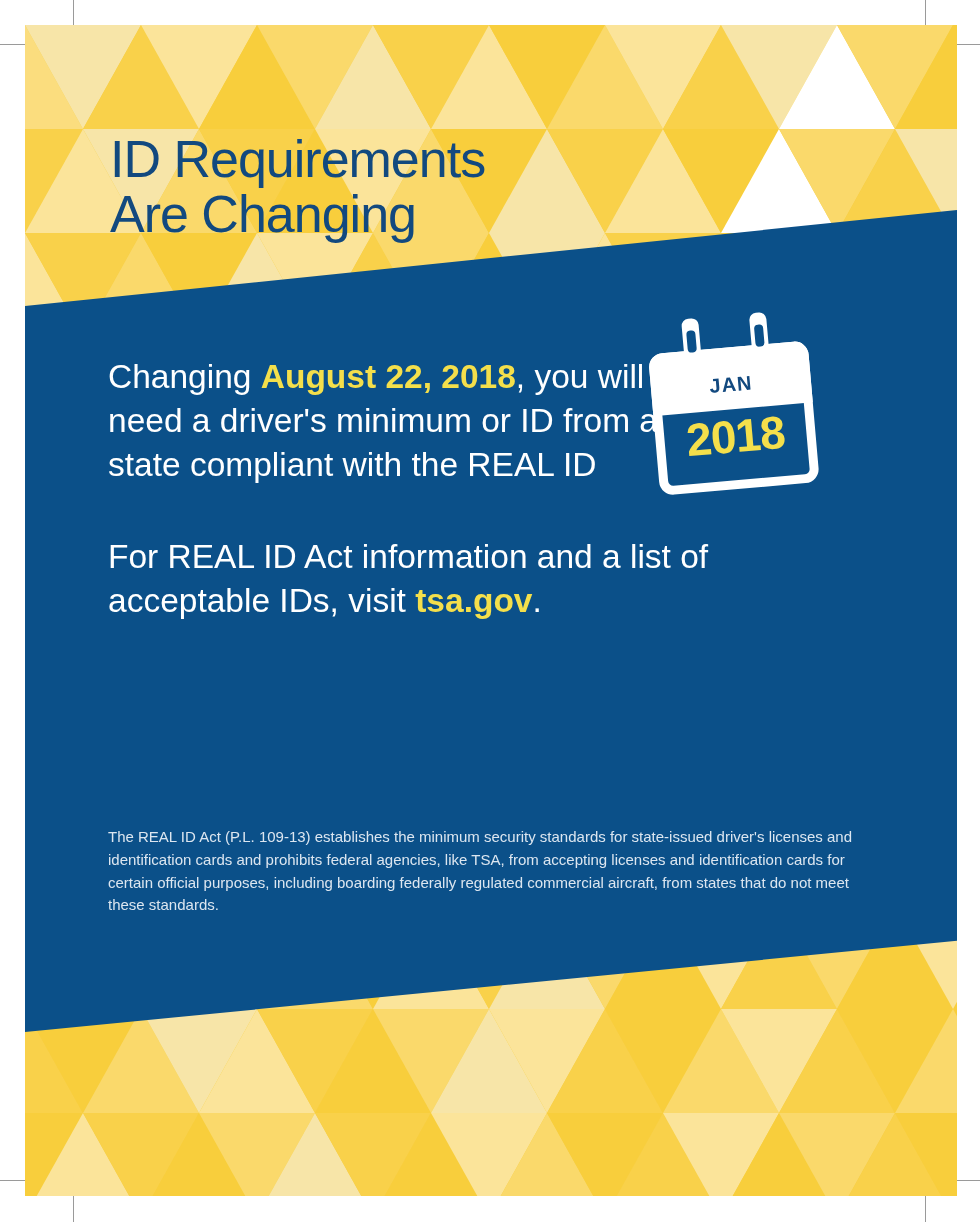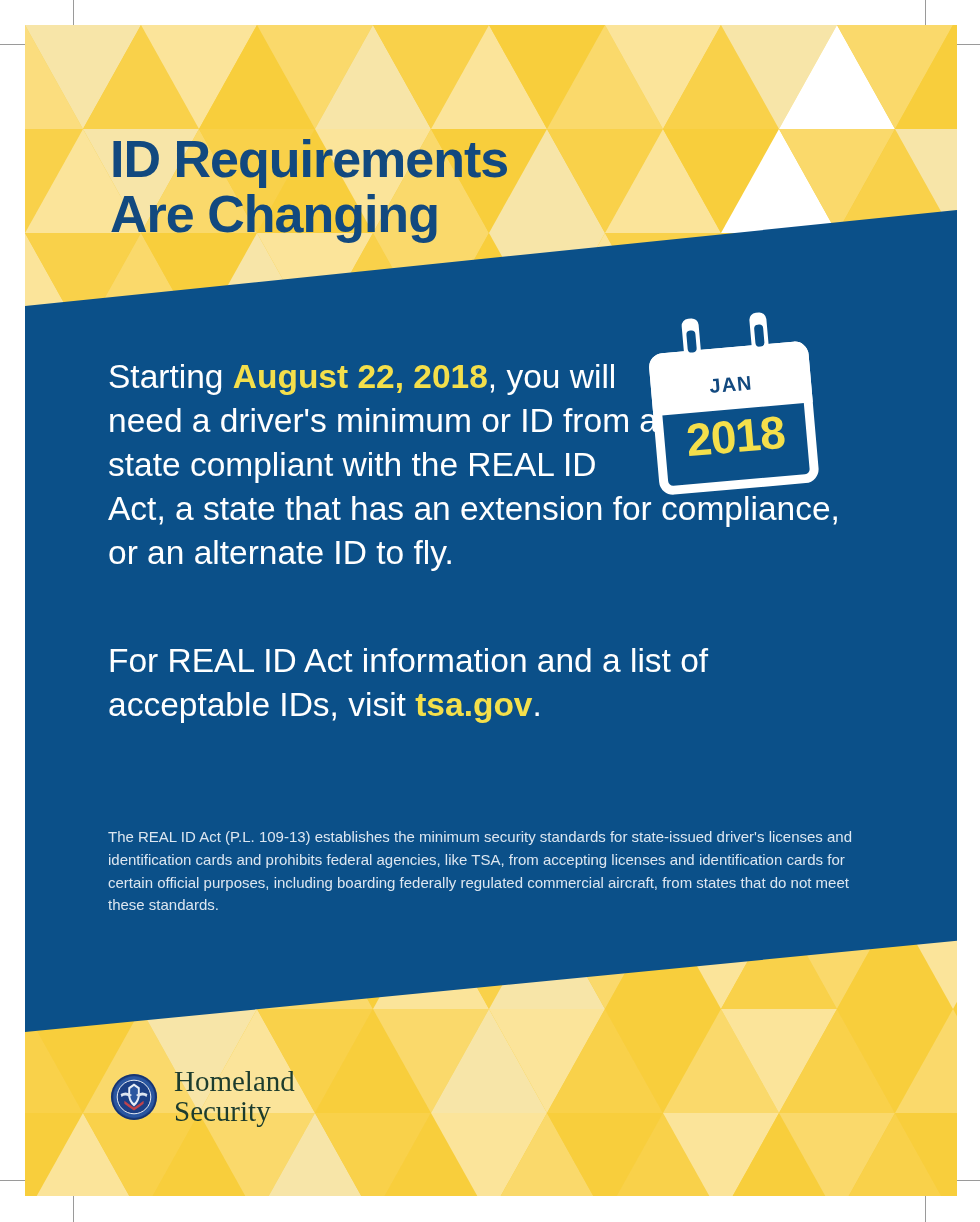--- a/index.html
+++ b/index.html
@@ -26,31 +26,31 @@
   #navy{
     position:absolute;left:0;top:0;width:932px;height:1171px;
     background:#0B5089;
     
     clip-path:polygon(0% 24.0%, 100% 15.8%, 100% 78.2%, 0% 86.0%);
   }
 
   
   #headline{
     position:absolute;left:85px;top:72px;width:620px;
-    color:#12497F;font-weight:bold;font-size:52px;line-height:1.07;
+    color:#12497F;font-weight:normal;font-size:52px;line-height:1.07;
     letter-spacing:-1px;
   }
   #headline .l2{display:block;}
 
   
   #mainwrap{position:absolute;left:83px;top:296px;width:770px;color:#ffffff;}
   #para1{font-size:33.5px;line-height:1.315;width:560px;}
   #para1 .hl{color:#F4DF4B;font-weight:bold;}
   #para1 .wide{display:block;width:770px;}
-  #para2{font-size:33.5px;line-height:1.315;width:760px;margin-top:64px;}
+  #para2{font-size:33.5px;line-height:1.315;width:760px;margin-top:48px;}
   #para2 .hl{color:#F4DF4B;font-weight:bold;}
 
   #finePrint{
     position:absolute;left:83px;top:786px;width:760px;
     color:#DCE6F0;font-size:15px;line-height:1.52;
   }
 
   
   #calendar{
     position:absolute;left:620px;top:288px;width:180px;height:190px;
@@ -237,40 +237,22 @@
       <div class="calRing r2"></div>
       <div id="calBody"></div>
       <div id="calHead"></div>
       <div class="calRingHole h1"></div>
       <div class="calRingHole h2"></div>
       <div id="calMonth">JAN</div>
       <div id="calYear">2018</div>
     </div>
 
     <div id="mainwrap">
-      <p id="para1"><span>Starting </span><span class="hl">August 22, 2018</span><span>,</span> <span>you will need a driver's minimum or ID from a state compliant with the REAL ID</span> <span class="wide">Act, a state that has an extension for compliance, or an alternate ID to fly.</span></p>
+      <p id="para1"><span>Changing </span><span class="hl">August 22, 2018</span><span>,</span> <span>you will need a driver's minimum or ID from a state compliant with the REAL ID</span> </p>
 
       <p id="para2"><span>For REAL ID Act information and a list of acceptable IDs, visit </span><span class="hl">tsa.gov</span><span>.</span></p>
     </div>
 
     <p id="finePrint">The REAL ID Act (P.L. 109-13) establishes the minimum security standards for state-issued driver's licenses and identification cards and prohibits federal agencies, like TSA, from accepting licenses and identification cards for certain official purposes, including boarding federally regulated commercial aircraft, from states that do not meet these standards.</p>
 
-    <div id="footerLockup">
-      <svg id="dhsSeal" viewBox="0 0 100 100">
-        <circle cx="50" cy="50" r="48" fill="#1B3F86"></circle>
-        <circle cx="50" cy="50" r="43" fill="#2A56A0"></circle>
-        <circle cx="50" cy="50" r="35" fill="#1B3F86"></circle>
-        <path d="M50 22 L62 30 L62 46 Q62 60 50 70 Q38 60 38 46 L38 30 Z" fill="#E8EEF7"></path>
-        <path d="M50 27 L58 33 L58 46 Q58 56 50 63 Q42 56 42 46 L42 33 Z" fill="#2A56A0"></path>
-        <path d="M22 44 Q34 36 46 46 L40 50 Q32 44 24 50 Z" fill="#DCE4F0"></path>
-        <path d="M78 44 Q66 36 54 46 L60 50 Q68 44 76 50 Z" fill="#DCE4F0"></path>
-        <path d="M30 58 Q40 66 50 72 Q60 66 70 58 L70 64 Q60 72 50 78 Q40 72 30 64 Z" fill="#C0434B"></path>
-        <circle cx="50" cy="50" r="35" fill="none" stroke="#F0F3F8" stroke-width="2"></circle>
-        <circle cx="50" cy="50" r="46" fill="none" stroke="#162F63" stroke-width="2"></circle>
-      </svg>
-      <div id="dhsWordmark">
-        <span>Homeland</span>
-        <span>Security</span>
-      </div>
-    </div>
 
   </div>
 </div>
 
 </body></html>

